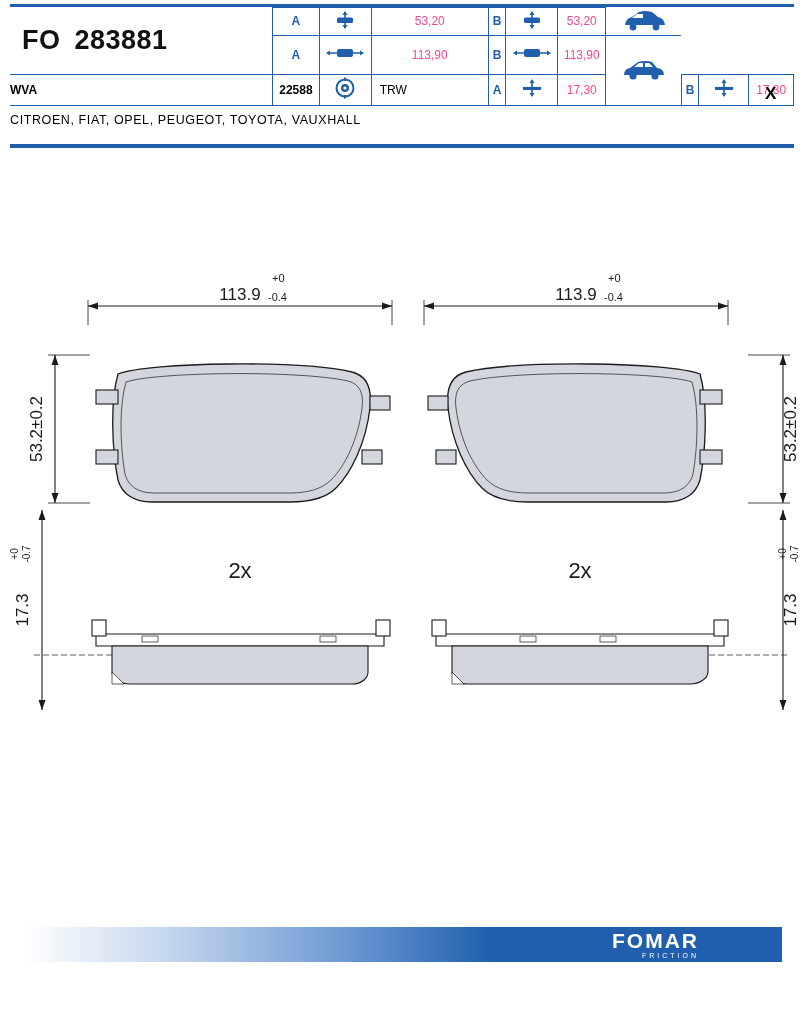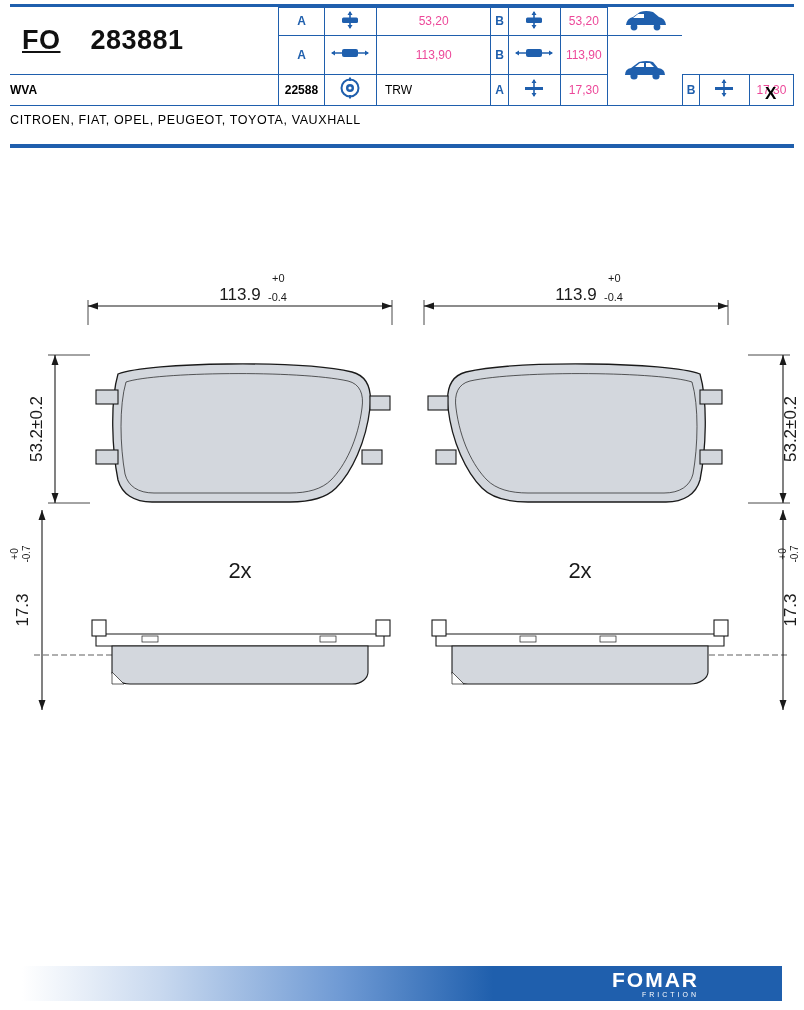--- a/index.html
+++ b/index.html
@@ -48,21 +48,21 @@
     padding-left: 12px !important;
     border-left: none !important;
     border-top: none !important;
   }
   .part-code {
     font-size: 27px;
     font-weight: bold;
     letter-spacing: 0.5px;
     color: #111;
   }
-  .part-code .brandpart { margin-right: 30px; text-decoration: underline; }
+  .part-code .brandpart { margin-right: 14px; }
 
   .wva-row td { height: 30px; }
   .wva-label {
     width: 58px;
     font-size: 12px;
     font-weight: bold;
     border-left: none !important;
     border-bottom: none !important;
   }
   .wva-num {
@@ -138,21 +138,21 @@
     position: absolute;
     left: 0; top: 150px;
     width: 804px; height: 790px;
   }
   .drawing svg { display:block; }
 
   
   .footer {
     position: absolute;
     left: 0;
-    top: 966px;
+    top: 927px;
     width: 804px;
     height: 35px;
   }
   .footer-bar {
     position: absolute;
     left: 22px; top: 0;
     width: 760px; height: 35px;
     background: linear-gradient(to right, #ffffff 0%, #c9d9ef 18%, #6f9ad4 42%, #1f5fad 62%, #1f5fad 100%);
   }
   .logo {

